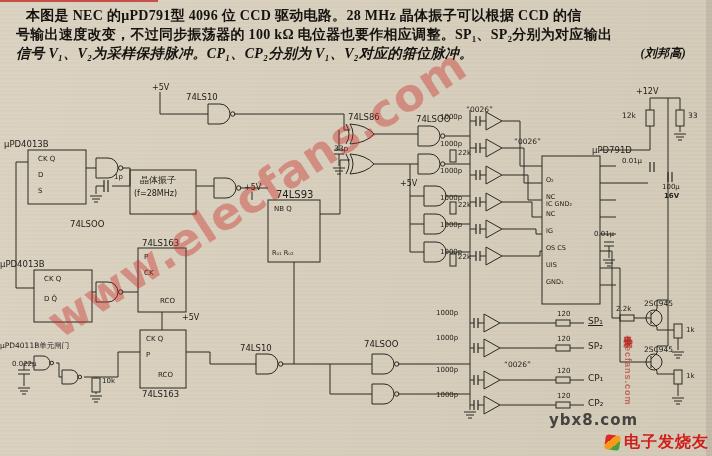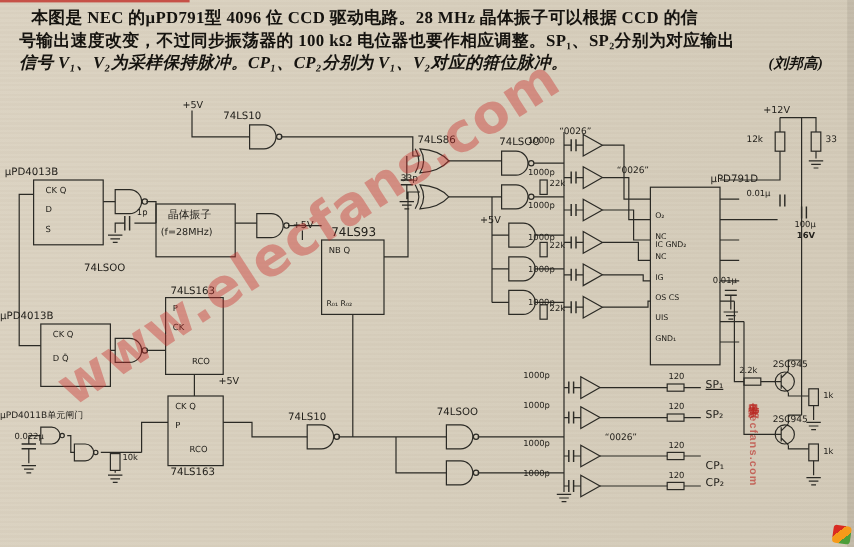--- a/index.html
+++ b/index.html
@@ -302,21 +302,21 @@
       <span class="sch-label" style="left: 436px; top: 335px; font-size: 7px;">1000p</span>
       <span class="sch-label" style="left: 436px; top: 367px; font-size: 7px;">1000p</span>
       <span class="sch-label" style="left: 436px; top: 392px; font-size: 7px;">1000p</span>
       <span class="sch-label" style="left: 504px; top: 361px; font-size: 7.5px;">“0026”</span>
       <span class="sch-label" style="left: 557px; top: 311px; font-size: 7px;">120</span>
       <span class="sch-label" style="left: 557px; top: 336px; font-size: 7px;">120</span>
       <span class="sch-label" style="left: 557px; top: 368px; font-size: 7px;">120</span>
       <span class="sch-label" style="left: 557px; top: 393px; font-size: 7px;">120</span>
       <span class="sch-label" style="left: 588px; top: 317px; font-size: 9px; text-decoration: underline;">SP₁</span>
       <span class="sch-label" style="left: 588px; top: 342px; font-size: 9px;">SP₂</span>
-      <span class="sch-label" style="left: 588px; top: 385px; font-size: 9px; text-align: center;">CP₁</span>
+      <span class="sch-label" style="left: 588px; top: 374px; font-size: 9px; text-align: center;">CP₁</span>
       <span class="sch-label" style="left: 588px; top: 399px; font-size: 9px;">CP₂</span>
       <span class="sch-label" style="left: 546px; top: 160px; font-size: 6.5px; margin-top: 41px;">IC GND₂</span>
       <span class="sch-label" style="left: 546px; top: 177px; font-size: 6.5px;">O₂</span>
       <span class="sch-label" style="left: 546px; top: 194px; font-size: 6.5px;">NC</span>
       <span class="sch-label" style="left: 546px; top: 211px; font-size: 6.5px;">NC</span>
       <span class="sch-label" style="left: 546px; top: 228px; font-size: 6.5px;">IG</span>
       <span class="sch-label" style="left: 546px; top: 245px; font-size: 6.5px;">OS CS</span>
       <span class="sch-label" style="left: 546px; top: 262px; font-size: 6.5px;">UIS</span>
       <span class="sch-label" style="left: 546px; top: 279px; font-size: 6.5px;">GND₁</span>
       <span class="sch-label" style="left: 622px; top: 158px; font-size: 7px;">0.01μ</span>
@@ -326,16 +326,18 @@
       <span class="sch-label" style="left: 644px; top: 300px; font-size: 7.5px;">2SC945</span>
       <span class="sch-label" style="left: 616px; top: 306px; font-size: 7px;">2.2k</span>
       <span class="sch-label" style="left: 686px; top: 327px; font-size: 7px;">1k</span>
       <span class="sch-label" style="left: 644px; top: 346px; font-size: 7.5px;">2SC945</span>
       <span class="sch-label" style="left: 686px; top: 373px; font-size: 7px;">1k</span>
     </div>
 
   <div class="wm-diag">www.elecfans.com</div>
   <div class="wm-vert">电子发烧友 elecfans.com</div>
 
+  <div class="ybx">ybx8.com</div>
   <div class="logo">
     <div class="logo-icon"></div>
+    <div class="logo-text">电子发烧友</div>
   </div>
 </div>
 
 </body></html>

